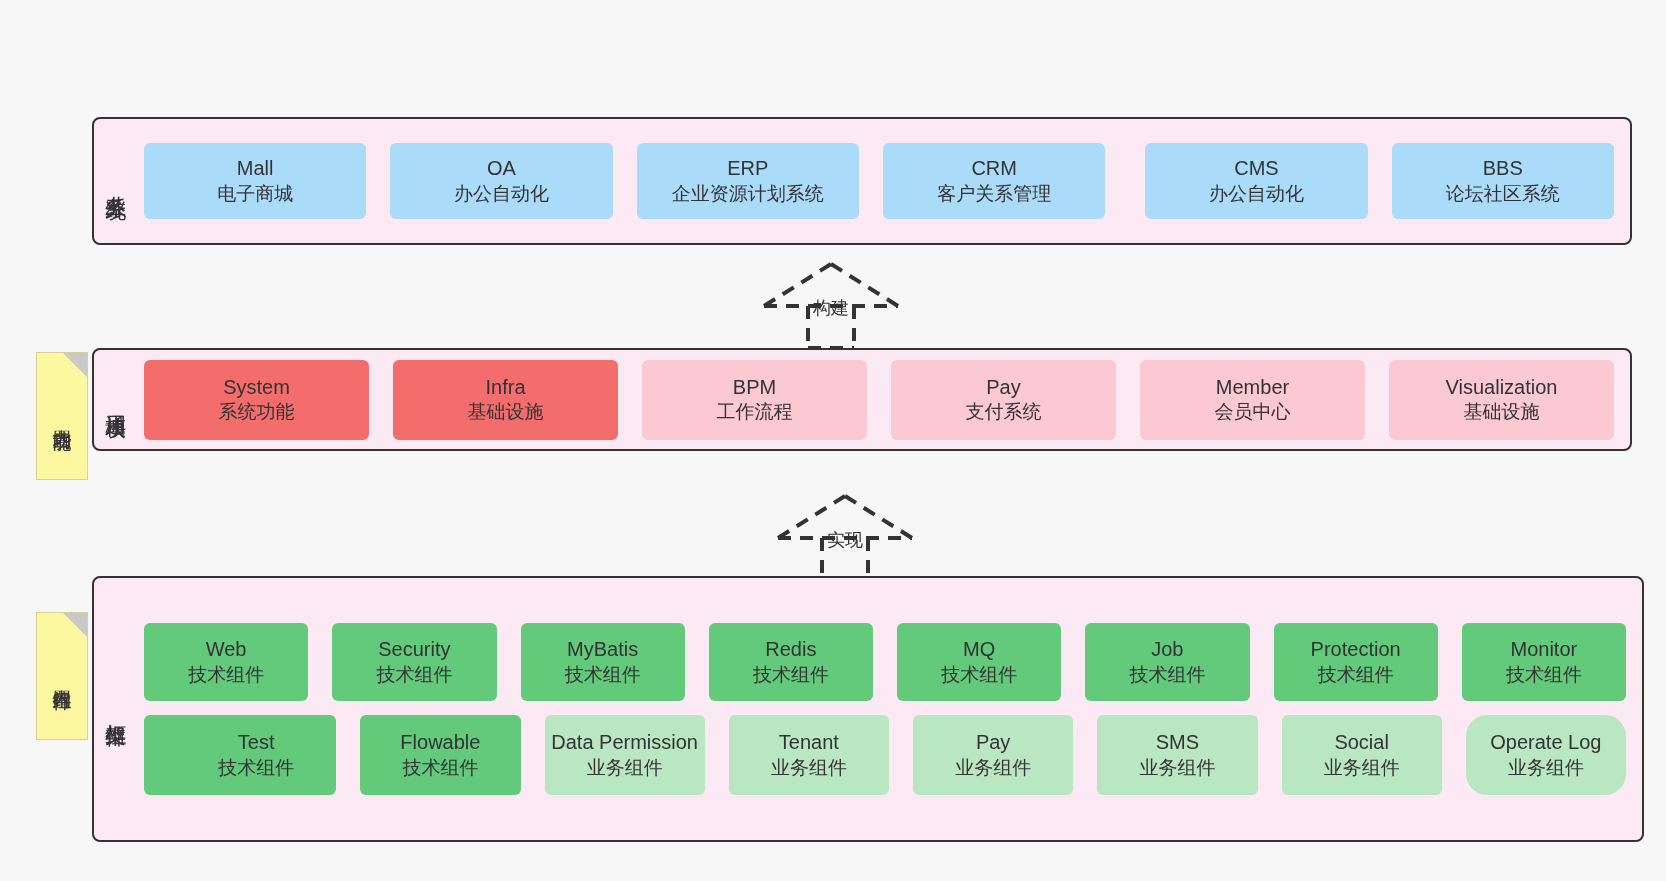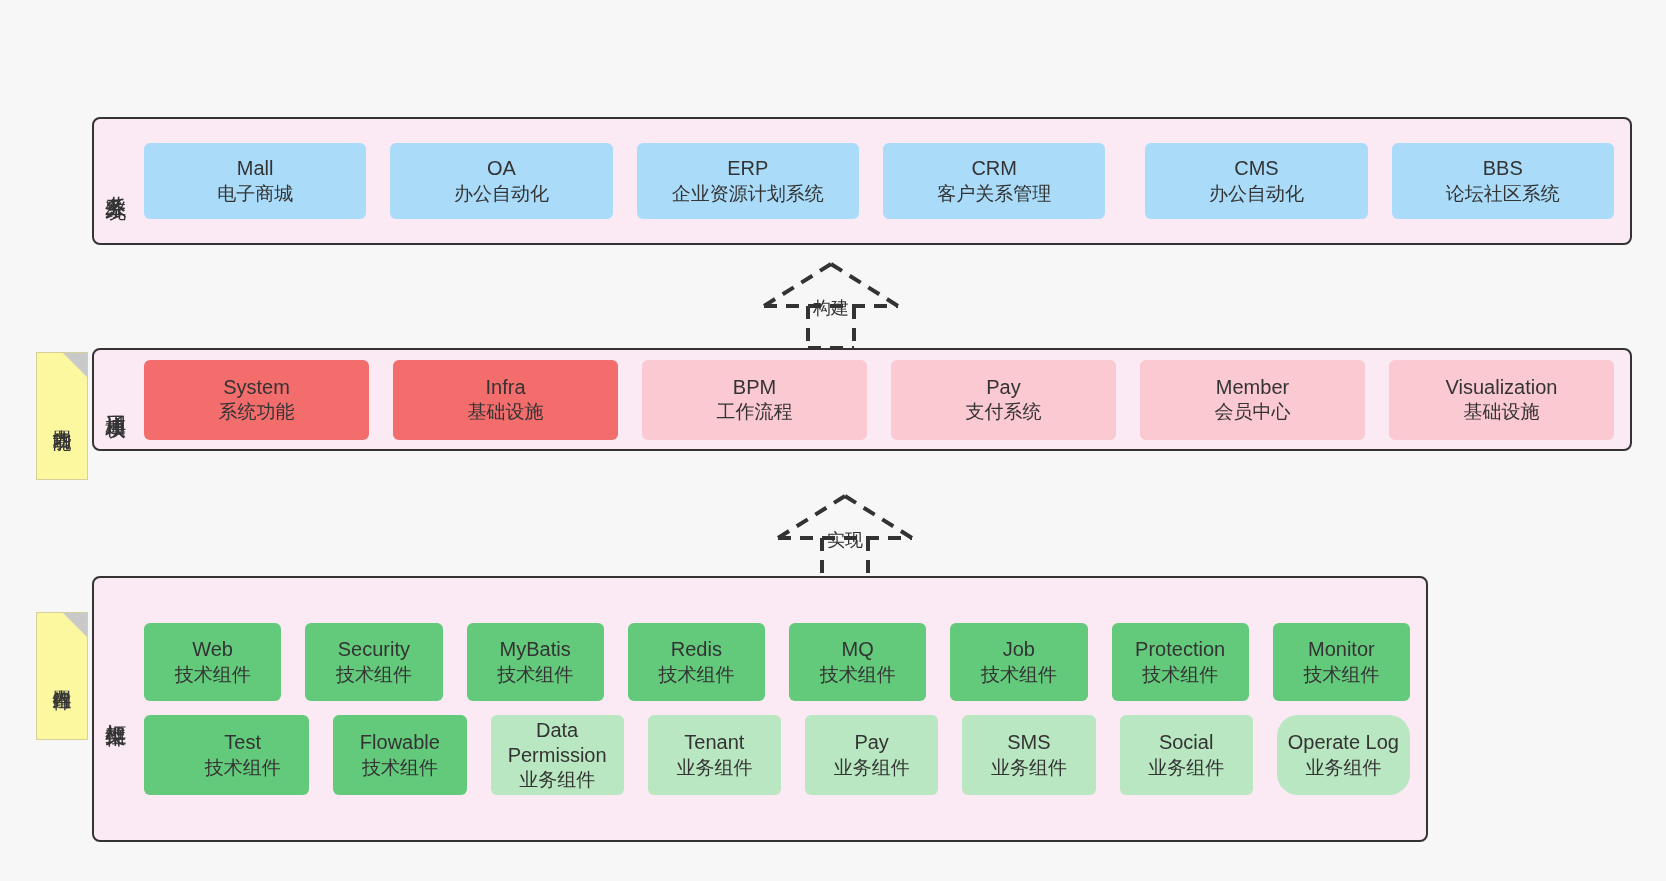--- a/index.html
+++ b/index.html
@@ -227,21 +227,21 @@
       <path d="M52 90 L98 90" stroke="#333333" stroke-width="4" fill="none" stroke-dasharray="13,9" stroke-linecap="butt"></path>
     </svg>
     <span class="alabel" style="top:38px; left:75px;">实现</span>
   </div>
 
   <div class="note" style="left:36px; top:612px; width:52px; height:128px;">
     <span class="fold"></span>
     <span>内置组件</span>
   </div>
 
-  <div class="panel" style="left:92px; top:576px; width:1336px; height:266px;">
+  <div class="panel" style="left:92px; top:576px; width:1552px; height:266px;">
     <div class="panel-label">框架组件</div>
     <div class="panel-body">
       <div class="row" id="framework-row-1">
           <div class="box green" style="height: 78px;">
             <div class="t1">Web</div>
             <div class="t2">技术组件</div>
           </div>
           <div class="box green" style="height: 78px;">
             <div class="t1">Security</div>
             <div class="t2">技术组件</div>

